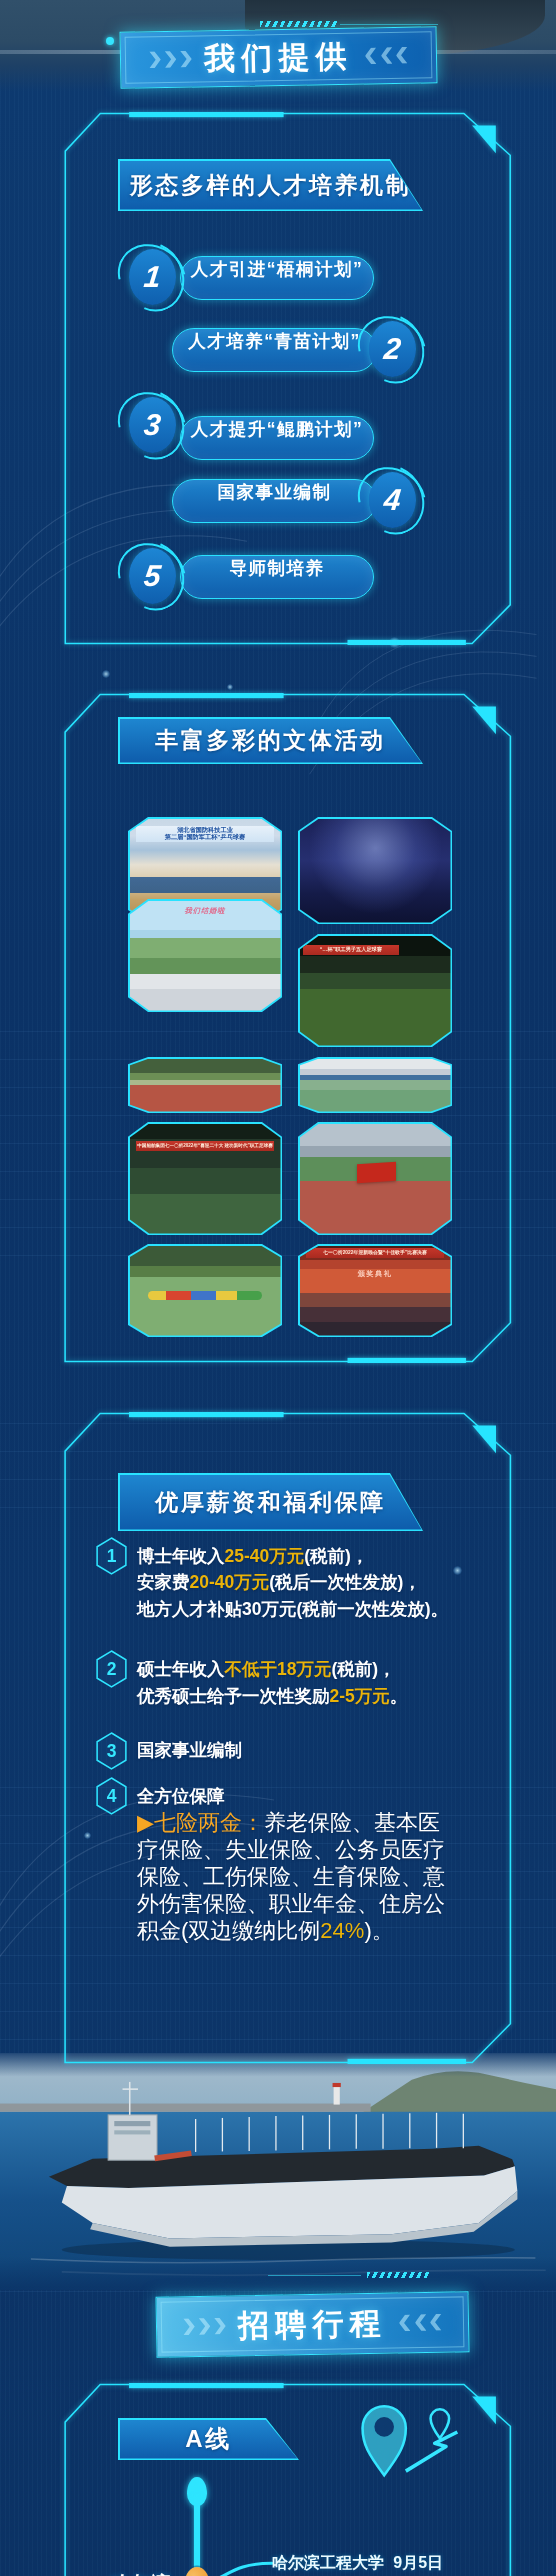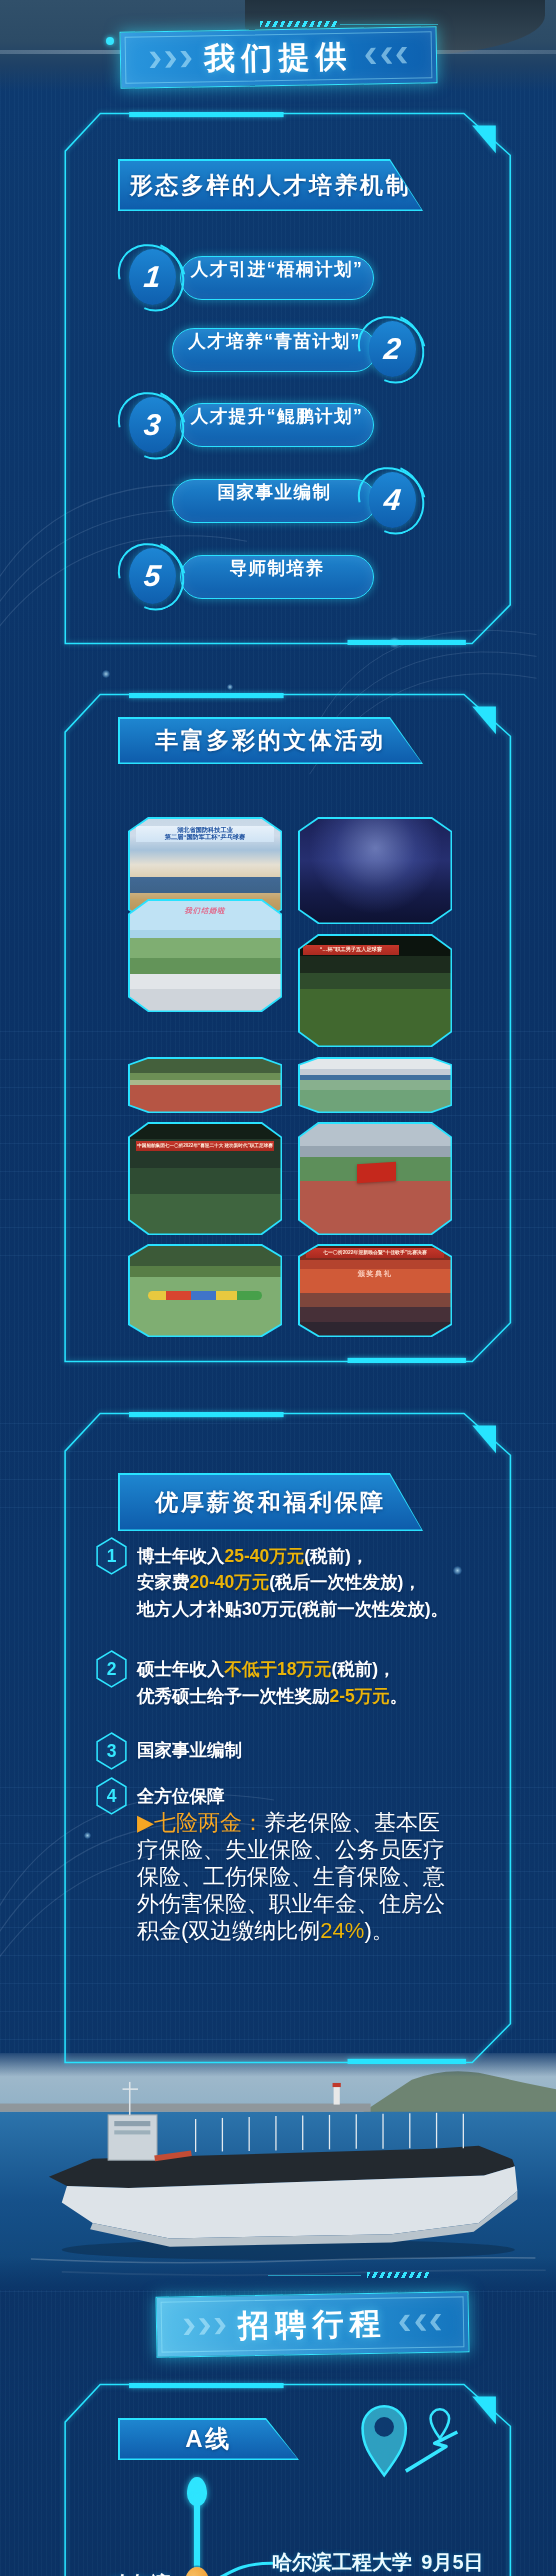--- a/index.html
+++ b/index.html
@@ -113,21 +113,21 @@
     box-shadow:0 0 5.2px rgba(46,229,255,.7);z-index:3;}
   .teardrop{position:absolute;left:187px;width:19.6px;height:29px;background:#2ee5ff;z-index:3;
     border-radius:50% 50% 50% 50% / 58% 58% 42% 42%;box-shadow:0 0 6.2px rgba(46,229,255,.8);}
   .node{position:absolute;left:185px;width:24px;height:30px;border-radius:50%;z-index:4;
     background:radial-gradient(circle at 35% 30%,#f7bd62,#ef9b2d 70%,#d9851e);
     box-shadow:0 0 0 1.5px rgba(14,60,110,.45);}
   .city{position:absolute;left:62px;width:110px;text-align:right;font-weight:bold;font-size:19.6px;color:#fff;
     letter-spacing:1px;z-index:4;text-shadow:0 0 5.2px rgba(0,180,255,.4);}
   .branch{position:absolute;left:197px;z-index:3;}
   .branch path{stroke:#2ee5ff;stroke-width:6;fill:none;stroke-linecap:round;}
-  .uni{position:absolute;left:272px;white-space:nowrap;font-weight:bold;font-size:20px;color:#ebfbff;z-index:4;
+  .uni{position:absolute;left:272px;white-space:nowrap;font-weight:bold;font-size:16px;color:#ebfbff;z-index:4;
     height:19.6px;line-height:19.6px;text-shadow:0 0 4.1px rgba(0,200,255,.35);}
   .uni .d{margin-left:9.3px;}
   
   .curves{position:absolute;z-index:1;}
   .curves path{stroke:#cfe6ff;stroke-width:2;fill:none;}
   .dot{position:absolute;border-radius:50%;z-index:1;
     background:radial-gradient(circle,rgba(190,235,255,.8) 0%,rgba(120,200,255,.25) 55%,transparent 75%);}
   .carrier-wrap{left:0;top:2053px;width:556px;height:237px;z-index:1;}
   .photo-fade{position:absolute;inset:0;z-index:2;
     background:linear-gradient(180deg,rgba(11,52,104,.85) 0%,rgba(11,52,104,0) 10% 86%,rgba(11,52,104,.9) 100%);}
@@ -200,21 +200,21 @@
     <span>1</span>
   </div>
 
 <div class="pill" style="left:172px;top:328px;width:203px">
     <span>人才培养“青苗计划”</span>
   </div>
 <div class="medal" style="left:369px;top:321px">
     <span>2</span>
   </div>
 
-<div class="pill" style="left:180px;top:403px;width:192px">
+<div class="pill" style="left:180px;top:416px;width:192px">
     <span>人才提升“鲲鹏计划”</span>
   </div>
 <div class="medal" style="left:129px;top:397px">
     <span>3</span>
   </div>
 
 <div class="pill" style="left:172px;top:479px;width:203px">
     <span>国家事业编制</span>
   </div>
 <div class="medal" style="left:369px;top:472px">

